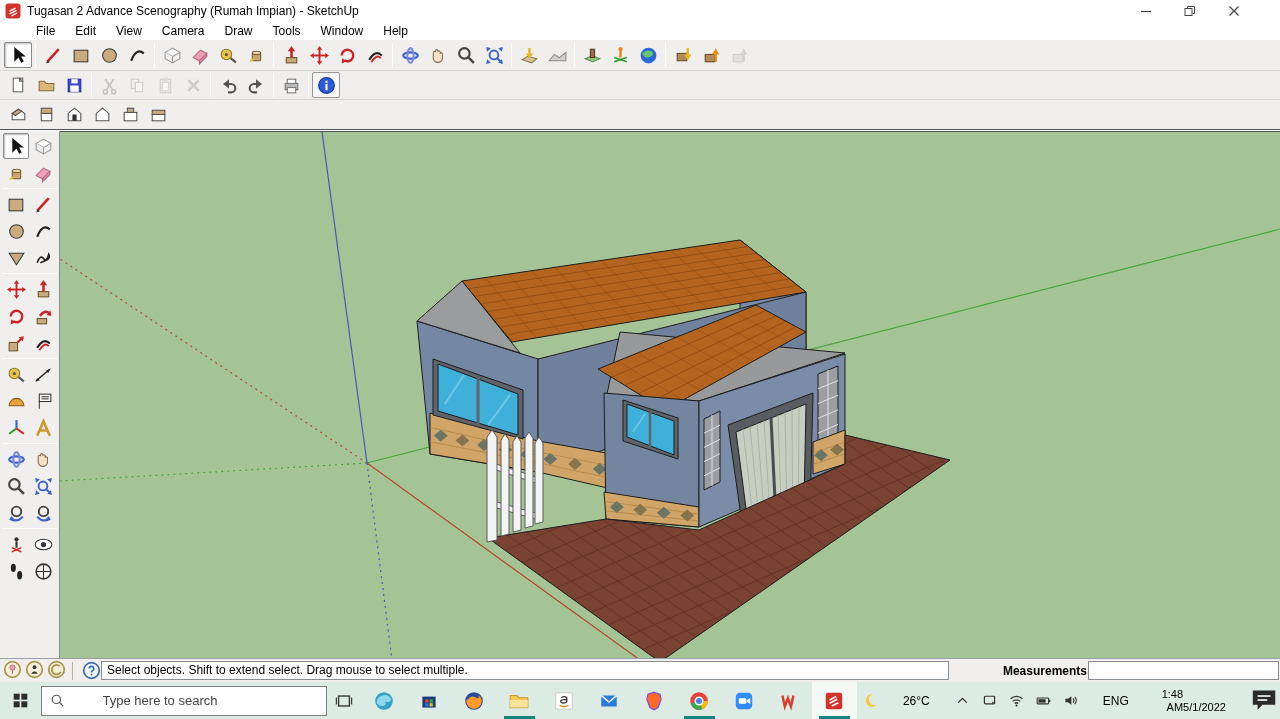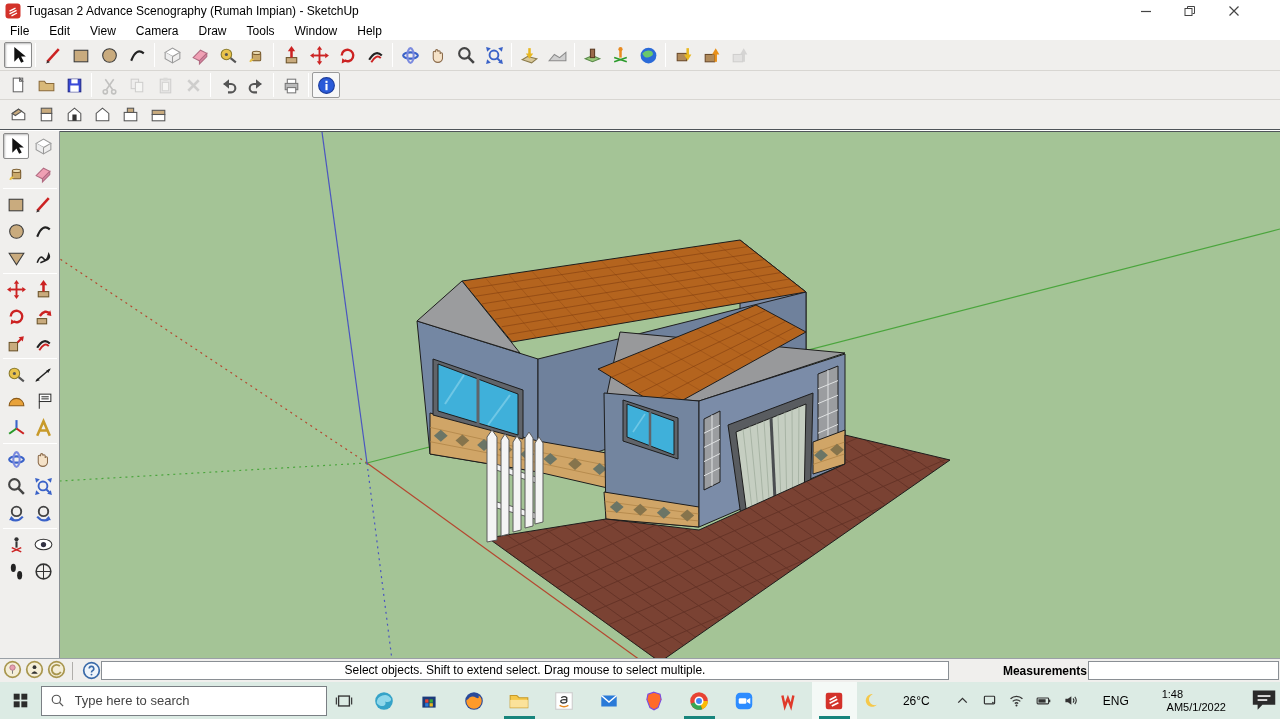--- a/index.html
+++ b/index.html
@@ -9,21 +9,21 @@
   
   #titlebar{position:absolute;left:0;top:0;width:1256px;height:22px;background:#ffffff;
             display:flex;align-items:center;}
   #titlebar .app-logo{width:16px;height:16px;margin:0 6px 0 5px;}
   #titlebar .title{font-size:12px;}
   #titlebar .spacer{flex:1;}
   .winctl{width:44px;height:22px;display:flex;align-items:center;justify-content:center;cursor:default;}
   .winctl svg{width:12px;height:12px;}
   
   #menubar{position:absolute;left:0;top:22px;width:1016px;height:18px;background:#ffffff;
-           display:flex;align-items:center;font-size:12px;}
+           display:flex;align-items:center;font-size:12px;padding-left:26px;}
   #menubar .menu-item{padding:1px 10px;cursor:default;}
   
   .toolbar{position:absolute;left:0;background:#f0efed;display:flex;align-items:center;
            border-bottom:1px solid #d8d6d2;}
   #tb1{top:40px;width:1280px;height:31px;padding-left:4px;}
   #tb2{top:71px;width:1280px;height:29px;padding-left:4px;}
   #tb3{top:100px;width:1280px;height:30px;padding-left:4px;border-bottom:1px solid #4f5459;}
   .tbtn{width:28px;height:26px;display:flex;align-items:center;justify-content:center;
         border:1px solid transparent;border-radius:2px;}
   .tbtn svg{width:21px;height:21px;}
@@ -41,31 +41,31 @@
   #viewport{position:absolute;left:60px;top:131px;width:1220px;height:527px;background:#a4c496;
             border-top:1px solid #4f5459;}
   #viewport svg{display:block;}
   
   #statusbar{position:absolute;left:0;top:658px;width:1280px;height:24px;background:#f0efed;
              display:flex;align-items:center;font-size:12px;border-top:1px solid #9aa0a6;}
   .status-circle{width:19px;height:19px;margin-left:3px;}
   .status-circle svg{width:19px;height:19px;}
   #status-divider{width:1px;height:18px;background:#b0aeaa;margin:0 6px;}
   #status-msg{width:848px;height:19px;background:#ffffff;border:1px solid #8a8f94;
-              padding:1px 5px;font-size:12px;white-space:nowrap;overflow:hidden;text-align:center;}
+              padding:1px 5px;font-size:12px;white-space:nowrap;overflow:hidden;}
   #measure-label{margin-left:auto;padding-right:1px;font-size:12px;font-weight:bold;}
   #measure-input{width:191px;height:19px;background:#ffffff;border:1px solid #8a8f94;
                  font-size:12px;padding:1px 4px;margin-right:1px;}
   
   #taskbar{position:absolute;left:0;top:682px;width:1280px;height:37px;background:#dcebe4;
            display:flex;align-items:center;}
   #start-btn{width:46px;height:37px;display:flex;align-items:center;justify-content:center;}
   #start-btn svg{width:17px;height:17px;}
   #search-box{width:322px;height:30px;background:#ffffff;border:1px solid #7a7f84;
-              display:flex;align-items:center;padding:0 8px;}
+              display:flex;align-items:center;padding:0 8px;gap:28px;}
   #search-box svg{width:15px;height:15px;margin-right:8px;flex:none;}
   #search-box input{border:none;outline:none;width:100%;font-size:13px;color:#333;
                     font-family:"Liberation Sans",sans-serif;background:transparent;}
   #search-box input::placeholder{color:#444;}
   #taskview-btn{width:40px;height:37px;display:flex;align-items:center;justify-content:center;}
   #taskview-btn svg{width:18px;height:18px;}
   .task-app{width:45px;height:37px;display:flex;align-items:center;justify-content:center;position:relative;}
   .task-app svg{width:22px;height:22px;}
   .task-app.focused{background:#f4f9f6;}
   .task-app .underline{position:absolute;bottom:0;left:7px;right:7px;height:3px;background:#17857c;}

